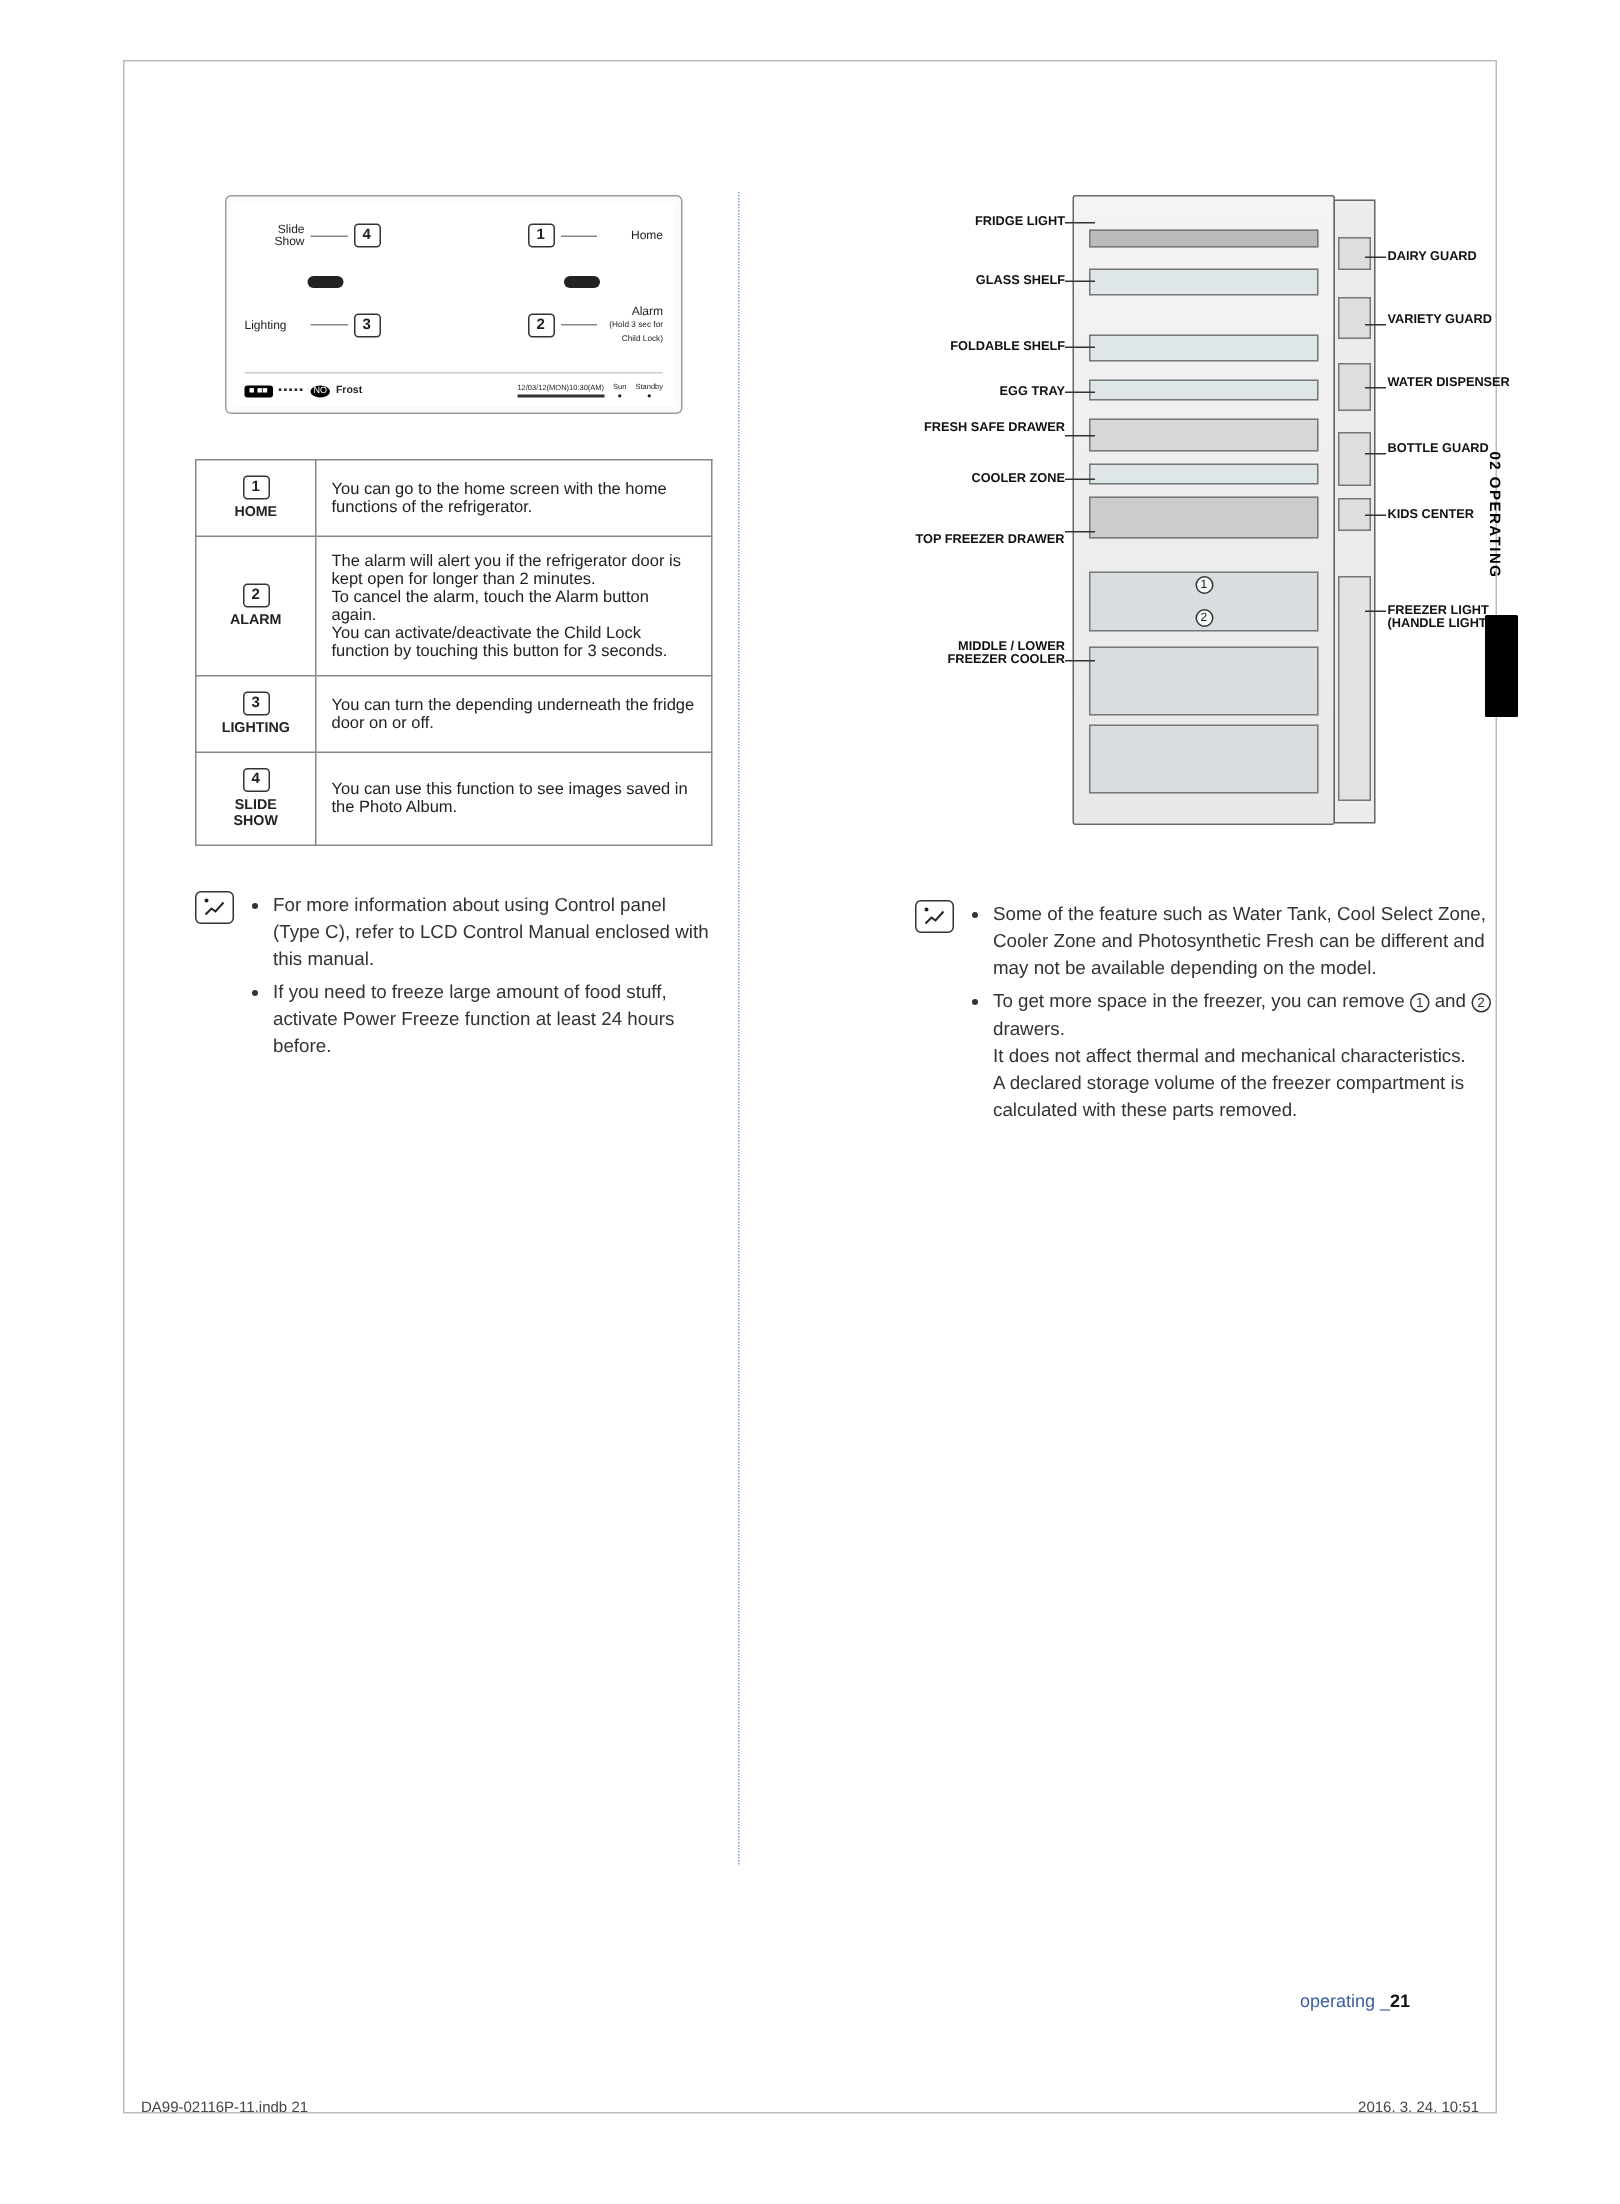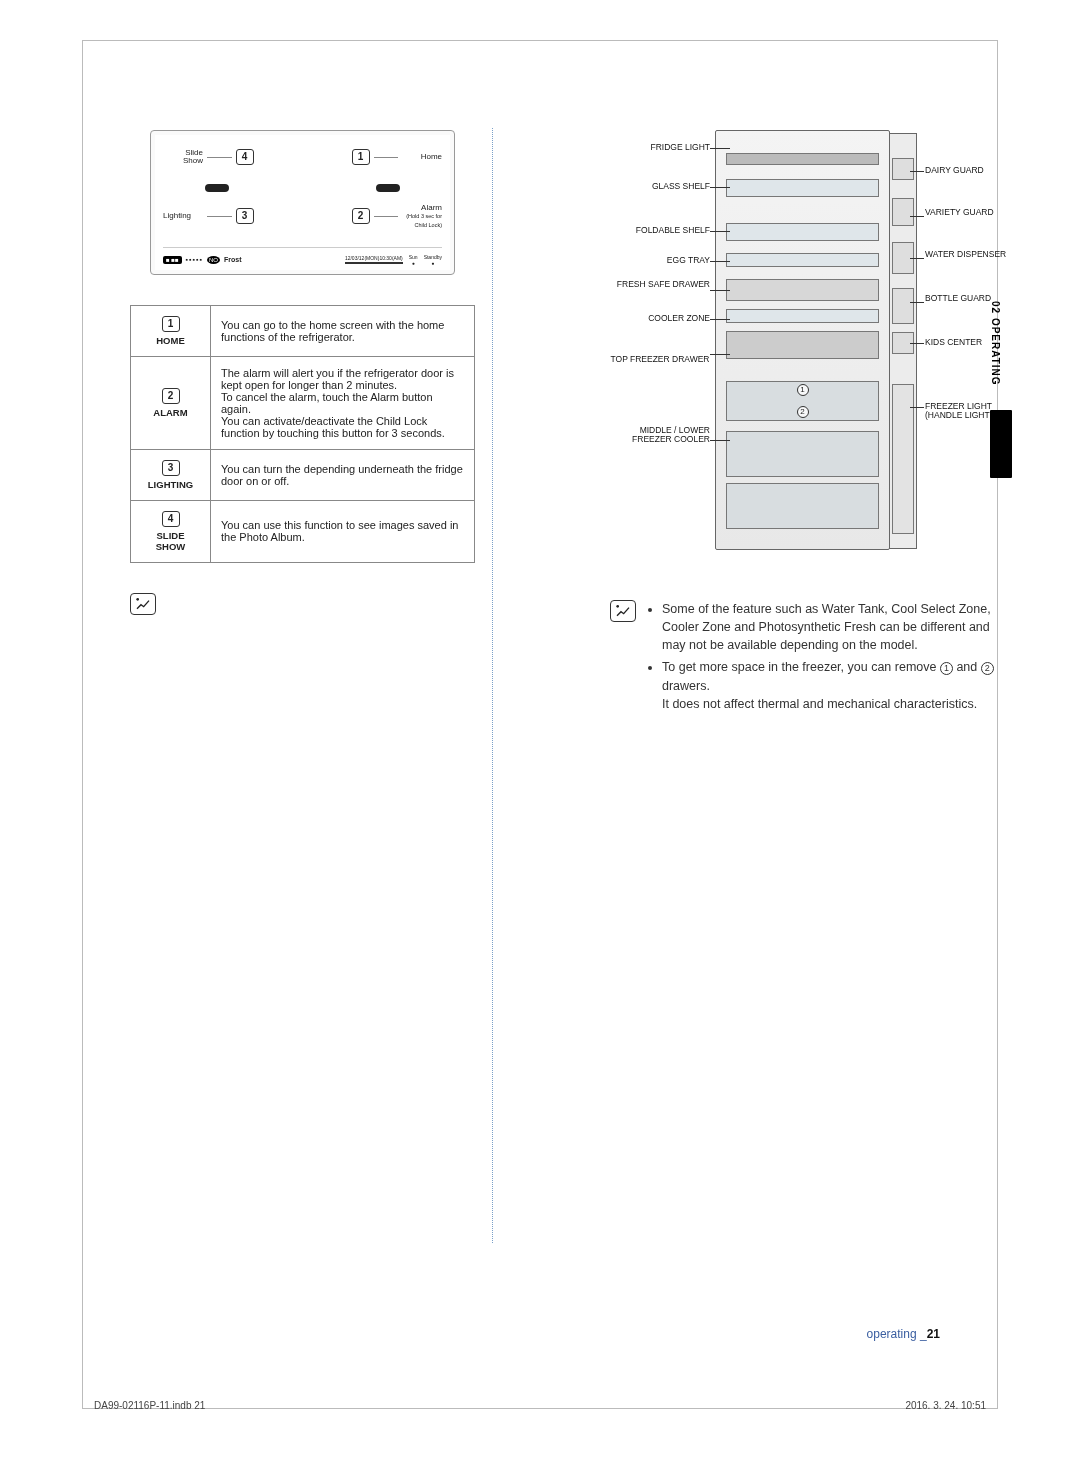--- a/index.html
+++ b/index.html
@@ -98,21 +98,21 @@
     .shelf.s9 { top: 300px; height:46px; background:#d8dde0; }
     .shelf.s10{ top: 352px; height:46px; background:#d8dde0; }
     .door-shelf { position:absolute; left:2px; right:2px; height:22px; border:1px solid #777; background:#dedede; }
     .fridge-door-r .door-shelf.d1 { top: 24px; }
     .fridge-door-r .door-shelf.d2 { top: 64px; height:28px;}
     .fridge-door-r .door-shelf.d3 { top: 108px; height:32px; }
     .fridge-door-r .door-shelf.d4 { top: 154px; height:36px; }
     .fridge-door-r .door-shelf.d5 { top: 198px; }
     .fridge-door-r .door-shelf.d6 { top: 250px; height:150px; background:#e3e3e3; }
     .callout {
-      position: absolute; font-size: 8.5px; font-weight: normal; line-height:1.1;
+      position: absolute; font-size: 8.5px; font-weight: bold; line-height:1.1;
       color:#111;
     }
     .callout.left { text-align: right; }
     .callout.right { text-align: left; }
     .lead-line { position:absolute; border-top:1px solid #333; height:0; }
     .circ-num { display:inline-block; border:1px solid #333; border-radius:50%; width:13px; height:13px; line-height:11px; text-align:center; font-size:9px; background:#fff; }
     .diag-circ { position:absolute; border:1px solid #333; border-radius:50%; width:12px; height:12px; line-height:10px; text-align:center; font-size:8px; background:rgba(255,255,255,0.8);}
 
     
     .side-tab {
@@ -234,20 +234,24 @@
     </tbody>
       </table>
 
     <div class="note">
       <div class="note-icon">
         <svg viewBox="0 0 24 20">
             <path d="M3 17 L9 11 L13 14 L21 5" stroke="#222" stroke-width="2" fill="none"></path>
             <circle cx="4" cy="3" r="2" fill="#222"></circle>
           </svg>
       </div>
+      <ul>
+        <li>For more information about using Control panel (Type C), refer to LCD Control Manual enclosed with this manual.</li>
+        <li>If you need to freeze large amount of food stuff, activate Power Freeze function at least 24 hours before.</li>
+      </ul>
     </div>
   </div>
 
   <div class="col-right">
     <div class="fridge-wrap">
       <div class="fridge-body">
         <div class="shelf s1"></div>
         <div class="shelf s2"></div>
         <div class="shelf s3"></div>
         <div class="shelf s4"></div>
@@ -310,20 +314,21 @@
       </div>
       <ul>
         <li>Some of the feature such as Water Tank, Cool Select Zone, Cooler Zone and Photosynthetic Fresh can be different and may not be available depending on the model.</li>
         <li>
           <span>To get more space in the freezer, you can remove </span>
           <span class="circ-num">1</span>
           <span> and </span>
           <span class="circ-num">2</span>
           <span> drawers.</span><br>
           <span>It does not affect thermal and mechanical characteristics.</span><br>
+          <span>A declared storage volume of the freezer compartment is calculated with these parts removed.</span>
         </li>
       </ul>
     </div>
   </div>
 </div>
 
 <div class="side-tab">
   <div class="label">02  OPERATING</div>
   <div class="bar"></div>
 </div>

